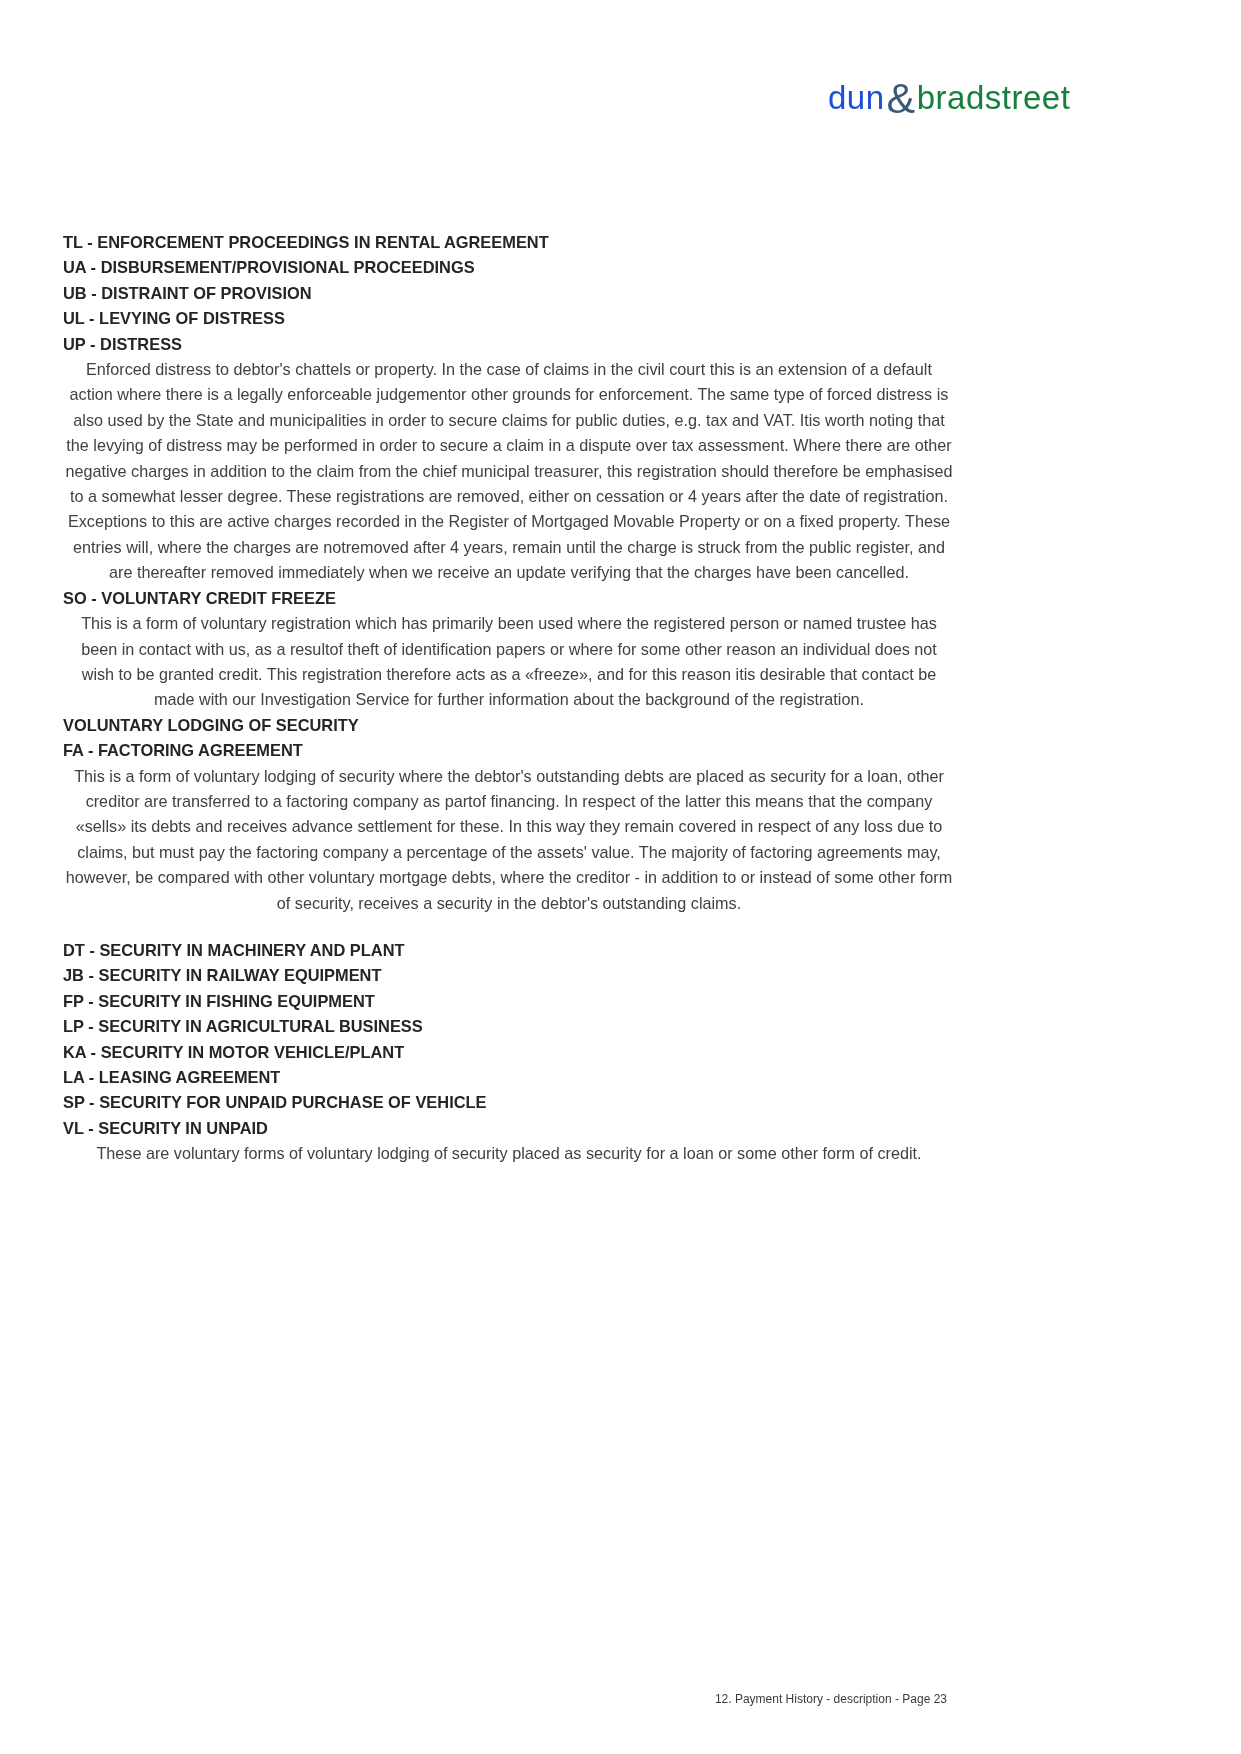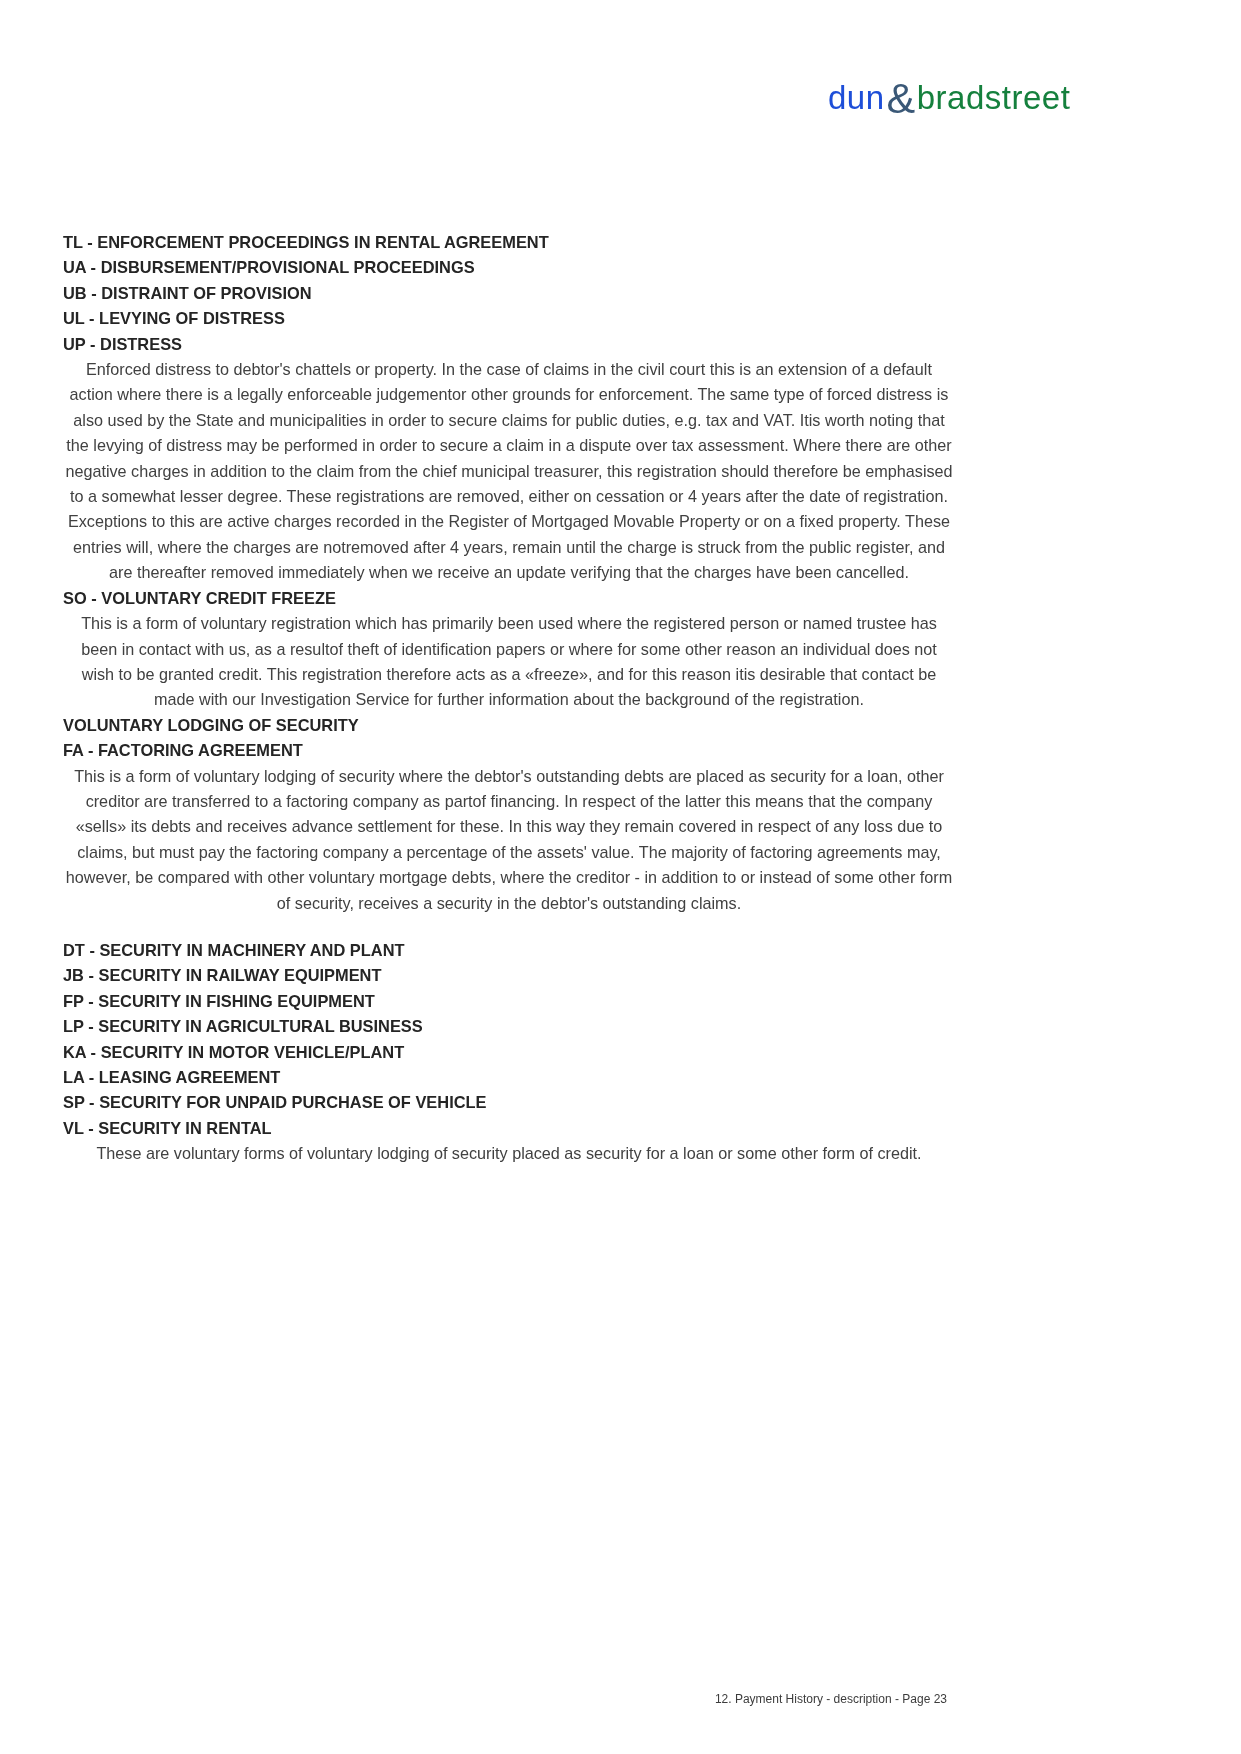--- a/index.html
+++ b/index.html
@@ -103,21 +103,21 @@
     <p>This is a form of voluntary lodging of security where the debtor's outstanding debts are placed as security for a loan, other creditor are transferred to a factoring company as partof financing. In respect of the latter this means that the company «sells» its debts and receives advance settlement for these. In this way they remain covered in respect of any loss due to claims, but must pay the factoring company a percentage of the assets' value. The majority of factoring agreements may, however, be compared with other voluntary mortgage debts, where the creditor - in addition to or instead of some other form of security, receives a security in the debtor's outstanding claims.</p>
 
     <div class="hgroup mt-dt">
       <h3>DT - SECURITY IN MACHINERY AND PLANT</h3>
       <h3>JB - SECURITY IN RAILWAY EQUIPMENT</h3>
       <h3>FP - SECURITY IN FISHING EQUIPMENT</h3>
       <h3>LP - SECURITY IN AGRICULTURAL BUSINESS</h3>
       <h3>KA - SECURITY IN MOTOR VEHICLE/PLANT</h3>
       <h3>LA - LEASING AGREEMENT</h3>
       <h3>SP - SECURITY FOR UNPAID PURCHASE OF VEHICLE</h3>
-      <h3>VL - SECURITY IN RENTAL</h3>
+      <h3>VL - SECURITY IN UNPAID</h3>
     </div>
 
     <p>These are voluntary forms of voluntary lodging of security placed as security for a loan or some other form of credit.</p>
 
   </main>
 
   <footer class="footer">
     <span>12. Payment History - description - Page 23</span>
   </footer>
 

